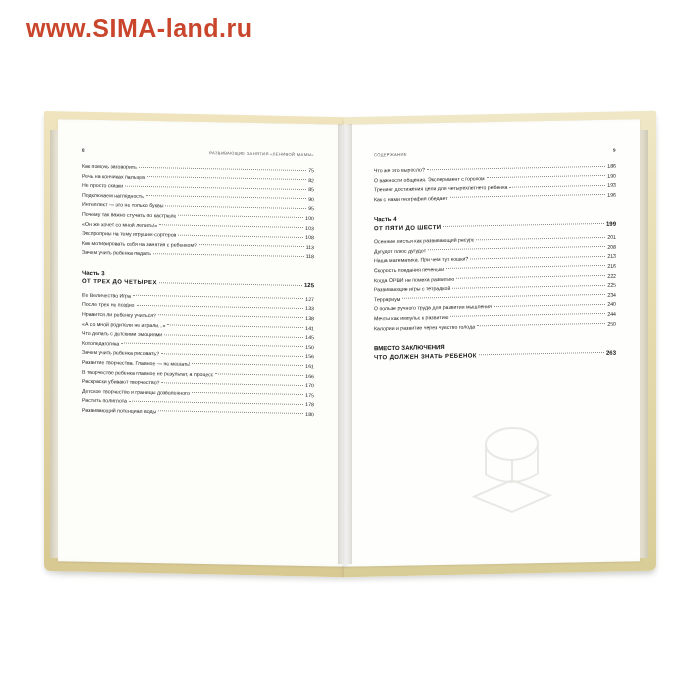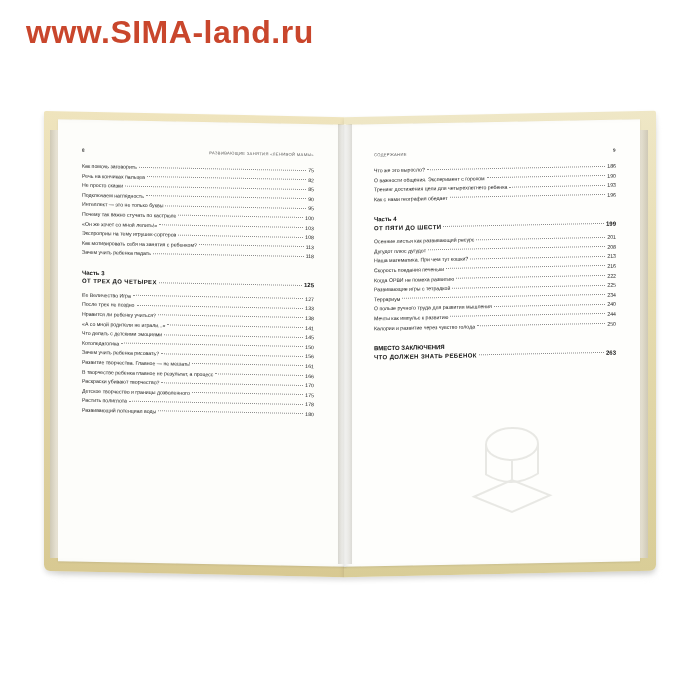--- a/index.html
+++ b/index.html
@@ -12,21 +12,21 @@
     background: #ffffff;
     font-family: "Liberation Sans", sans-serif;
     overflow: hidden;
     position: relative;
   }
   .watermark {
     position: absolute;
     top: 14px;
     left: 26px;
     font-family: "Liberation Sans", sans-serif;
-    font-size: 32px;
+    font-size: 25px;
     font-weight: bold;
     color: #c9462c;
     letter-spacing: 0.5px;
     z-index: 50;
   }
   .scene {
     position: absolute;
     top: 0; left: 0;
     width: 700px;
     height: 700px;

